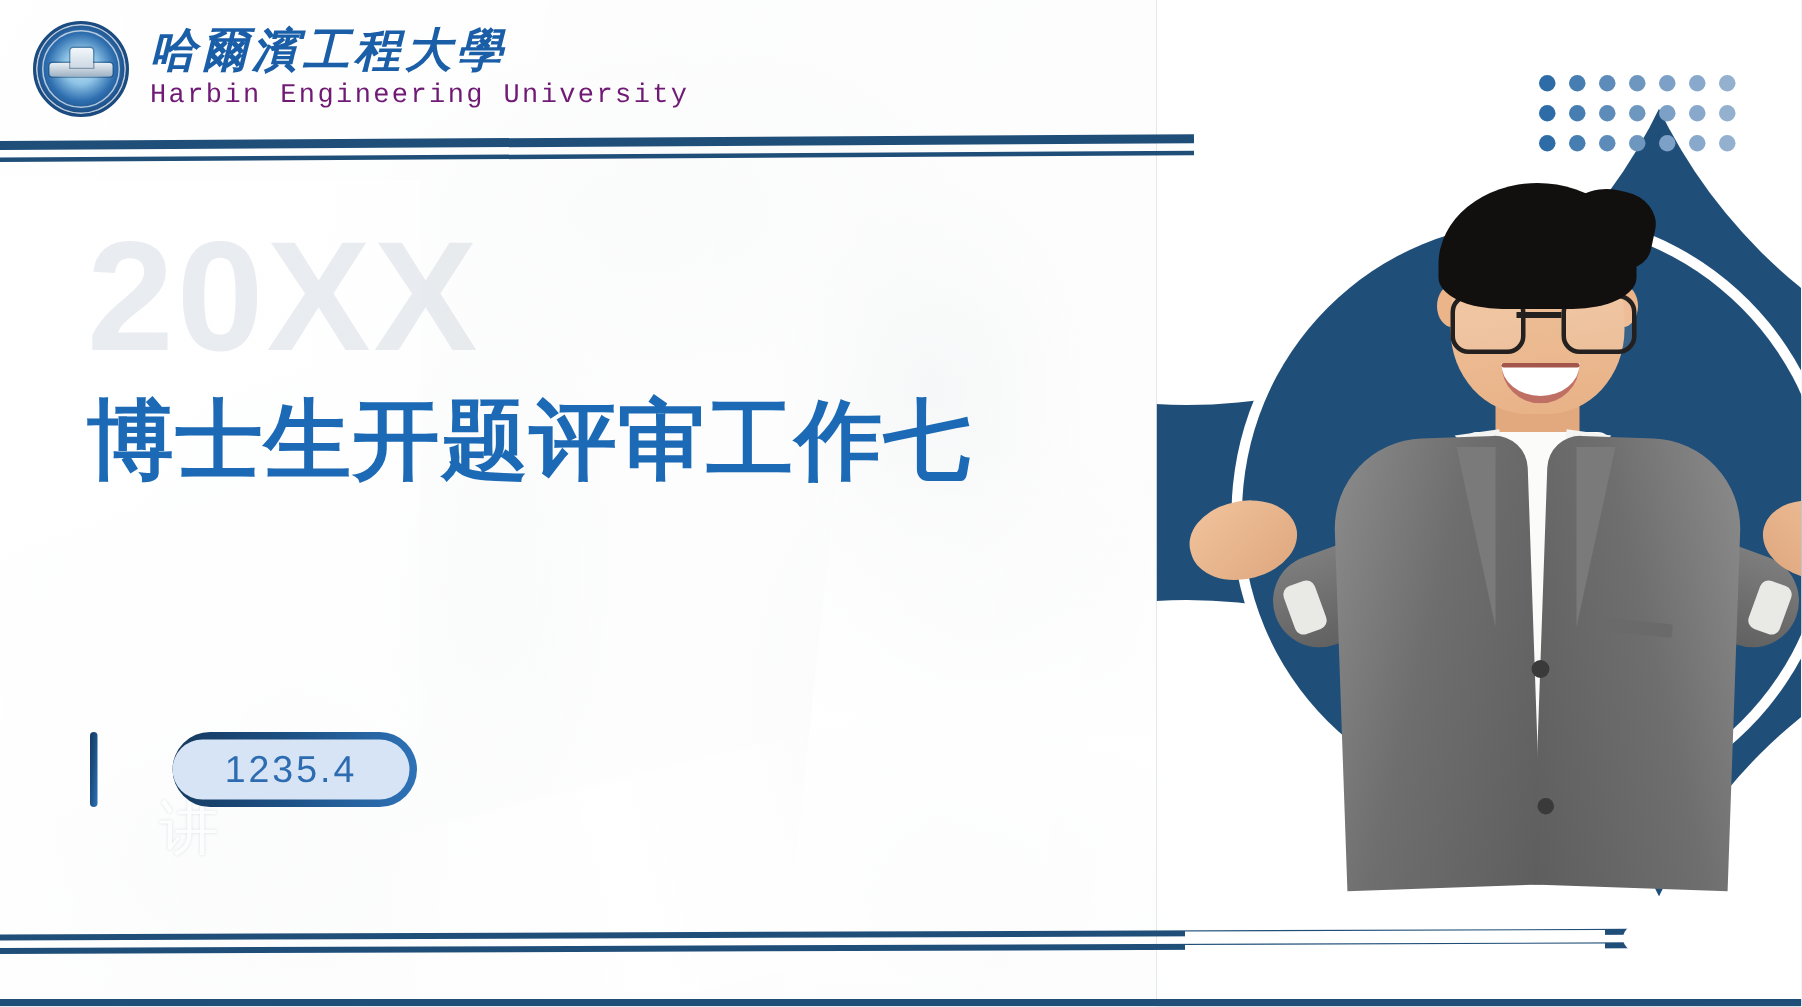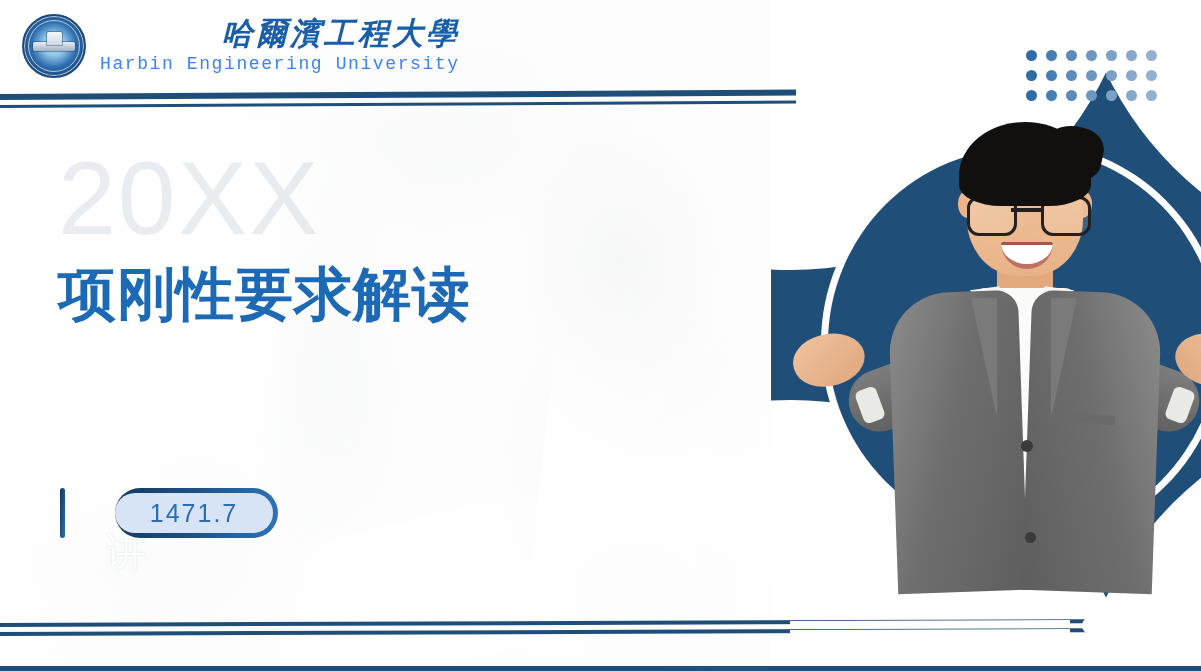--- a/index.html
+++ b/index.html
@@ -36,33 +36,33 @@
   }
   .s1{left:250px;top:520px;width:340px;height:150px;transform:rotate(-14deg);}
   .s2{left:540px;top:300px;width:260px;height:380px;transform:rotate(6deg);
       background:linear-gradient(180deg,rgba(255,255,255,0),rgba(255,255,255,.9),rgba(255,255,255,.2));}
   .s3{left:0px;top:120px;width:280px;height:420px;
       background:linear-gradient(160deg,rgba(255,255,255,.9),rgba(255,255,255,.1));}
 
   
   .watermark{
     position:absolute;left:58px;top:146px;
-    font-size:104px;font-weight:400;letter-spacing:2px;
+    font-size:104px;font-weight:700;letter-spacing:2px;
     color:#c9d2da;opacity:.40;
     font-family:"Liberation Sans","DejaVu Sans",sans-serif;
     line-height:1;
     user-select:none;
   }
 
   
   .header{
     position:absolute;left:0;top:0;width:782px;height:92px;
     display:flex;align-items:center;
   }
-  .logo-wrap{display:flex;align-items:center;margin-left:22px;text-align:right;}
+  .logo-wrap{display:flex;align-items:center;margin-left:22px;}
   .emblem{
     width:60px;height:60px;border-radius:50%;
     background:
       radial-gradient(circle at 50% 48%,#bfe0f2 0%,#8fc4e6 26%,#2f6fb0 52%,#1d4f86 70%,#14406e 100%);
     border:2px solid #1b4b80;
     position:relative;flex:none;
     box-shadow:0 0 0 1px rgba(255,255,255,.7) inset;
   }
   .emblem::before{
     content:"";position:absolute;left:9px;top:26px;width:42px;height:9px;
@@ -81,21 +81,21 @@
     border:1px solid rgba(255,255,255,.65);
   }
   .name-block{margin-left:14px;}
   .cn-name{
     font-size:31px;font-weight:700;color:#1a5ea8;
     font-family:"Liberation Serif","DejaVu Serif",serif;
     font-style:italic;letter-spacing:3px;line-height:1.05;
     white-space:nowrap;
   }
   .en-name{
-    font-size:18px;color:#3b82f6;letter-spacing:1.6px;
+    font-size:18px;color:#701a75;letter-spacing:1.6px;
     font-family:"Liberation Mono","DejaVu Sans Mono",monospace;
     margin-top:4px;white-space:nowrap;
   }
 
   
   .hdr-rule-a{
     position:absolute;left:-4px;top:94px;width:800px;height:6px;
     background:#1f4e79;transform:rotate(-.32deg);transform-origin:left center;
   }
   .hdr-rule-b{
@@ -386,30 +386,30 @@
       <div class="name-block">
         <div class="cn-name">哈爾濱工程大學</div>
         <div class="en-name">Harbin Engineering University</div>
       </div>
     </div>
   </div>
   <div class="hdr-rule-a"></div>
   <div class="hdr-rule-b"></div>
 
   <div class="title">
-    <span class="line">项刚性要求解读</span>
+    <span class="line">博士生开题评审工作七</span>
   </div>
 
   <div class="ghost-char">讲</div>
 
   <div class="pills">
     <div class="pill">
     </div>
     <div class="pill">
-      <span class="pill-value">1471.7</span>
+      <span class="pill-value">1235.4</span>
     </div>
   </div>
 
   <div class="btm-rule-a"></div>
   <div class="btm-rule-b"></div>
   <div class="btm-rule-a-w"></div>
   <div class="btm-rule-b-w"></div>
   <div class="bottom-edge"></div>
 
   <div class="pager">

